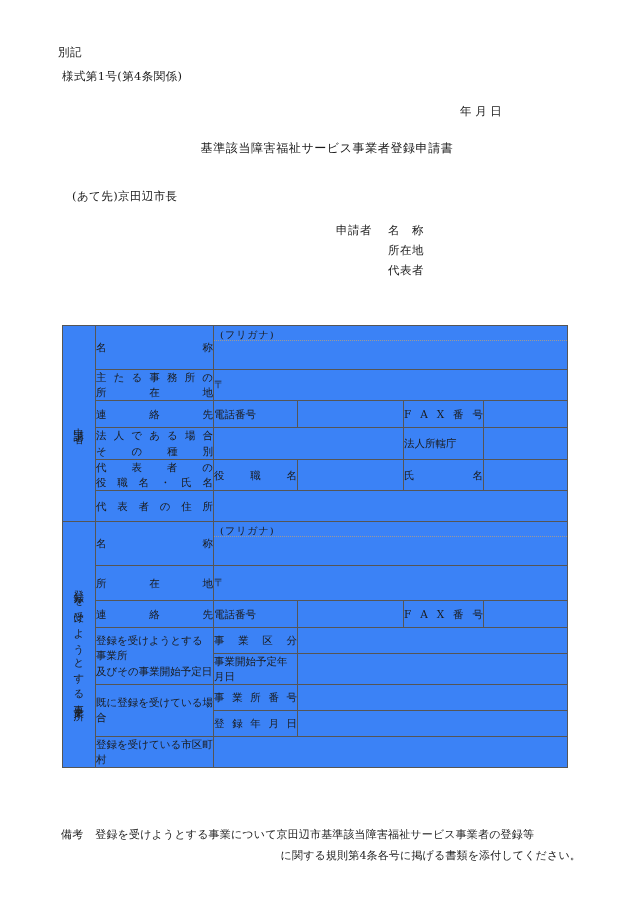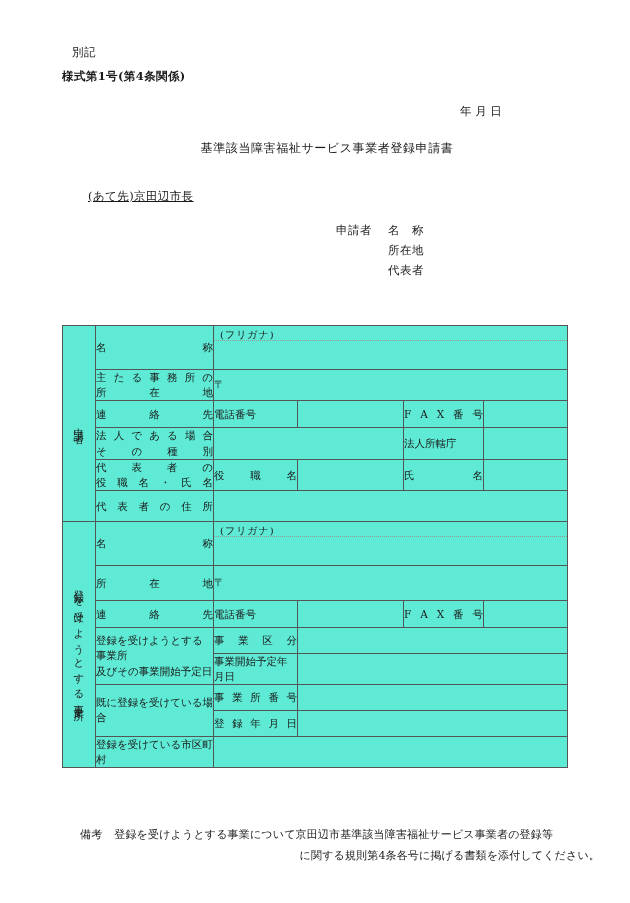--- a/index.html
+++ b/index.html
@@ -22,26 +22,26 @@
   }
 
   
   .hdr-line {
     position: absolute;
     font-size: 11.5px;
     line-height: 1.2;
     white-space: nowrap;
     letter-spacing: 0.4px;
   }
-  #betsuki      { left: 72px;  top: 46px; }
-  #form-no      { left: 62px;  top: 70px; font-weight: bold; }
+  #betsuki      { left: 58px;  top: 46px; }
+  #form-no      { left: 62px;  top: 70px; }
   #date-line    { left: 460px; top: 105px; letter-spacing: 0px; }
   #doc-title    { left: 12px;     top: 141px; width: 630px; text-align: center;
                   font-size: 12px; letter-spacing: 0.6px; }
-  #addressee    { left: 88px;  top: 190px; text-decoration: underline; }
+  #addressee    { left: 72px;  top: 190px; }
 
   .applicant-head {
     position: absolute;
     left: 336px;
     top: 220px;
     font-size: 11.5px;
     line-height: 20px;
     letter-spacing: 0.5px;
   }
   .applicant-head .ah-row { display: block; white-space: nowrap; }
@@ -64,21 +64,21 @@
     top: 325px;
     width: 505px;
     border-collapse: collapse;
     table-layout: fixed;
     font-size: 10.5px;
   }
   .form-table td {
     border: 1px solid #555555;
     padding: 0;
     vertical-align: middle;
-    background: #5eead4;
+    background: #3b82f6;
   }
 
   
   .vlabel {
     width: 33px;
     text-align: center;
     padding: 0;
   }
   .vlabel .vtxt {
     writing-mode: vertical-rl;
@@ -131,21 +131,21 @@
 
   .postal {
     padding: 3px 6px;
     font-size: 10.5px;
   }
   .postal .mark { letter-spacing: 0; }
 
   
   .remark {
     position: absolute;
-    left: 80px;
+    left: 61px;
     top: 824px;
     width: 520px;
     font-size: 11px;
     line-height: 21px;
     letter-spacing: 0.15px;
   }
   .remark .rm-tag { margin-right: 12px; }
   .remark .rm-l2 { display: block; margin-left: 24px; text-align: right; }
 </style>
 </head>

